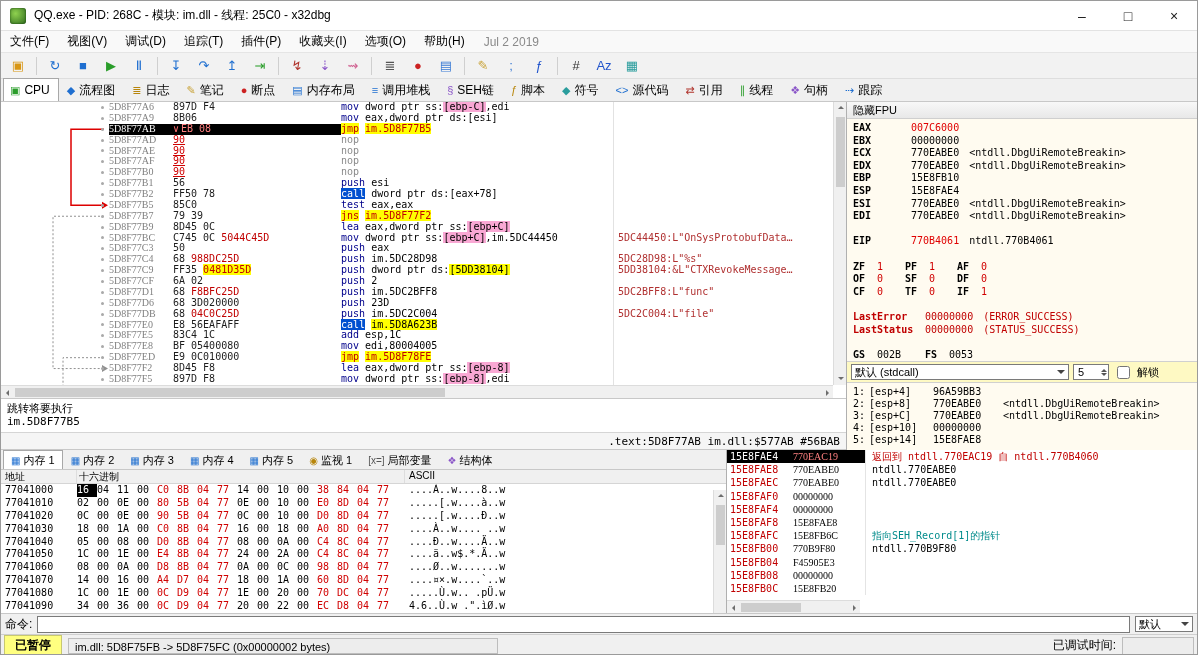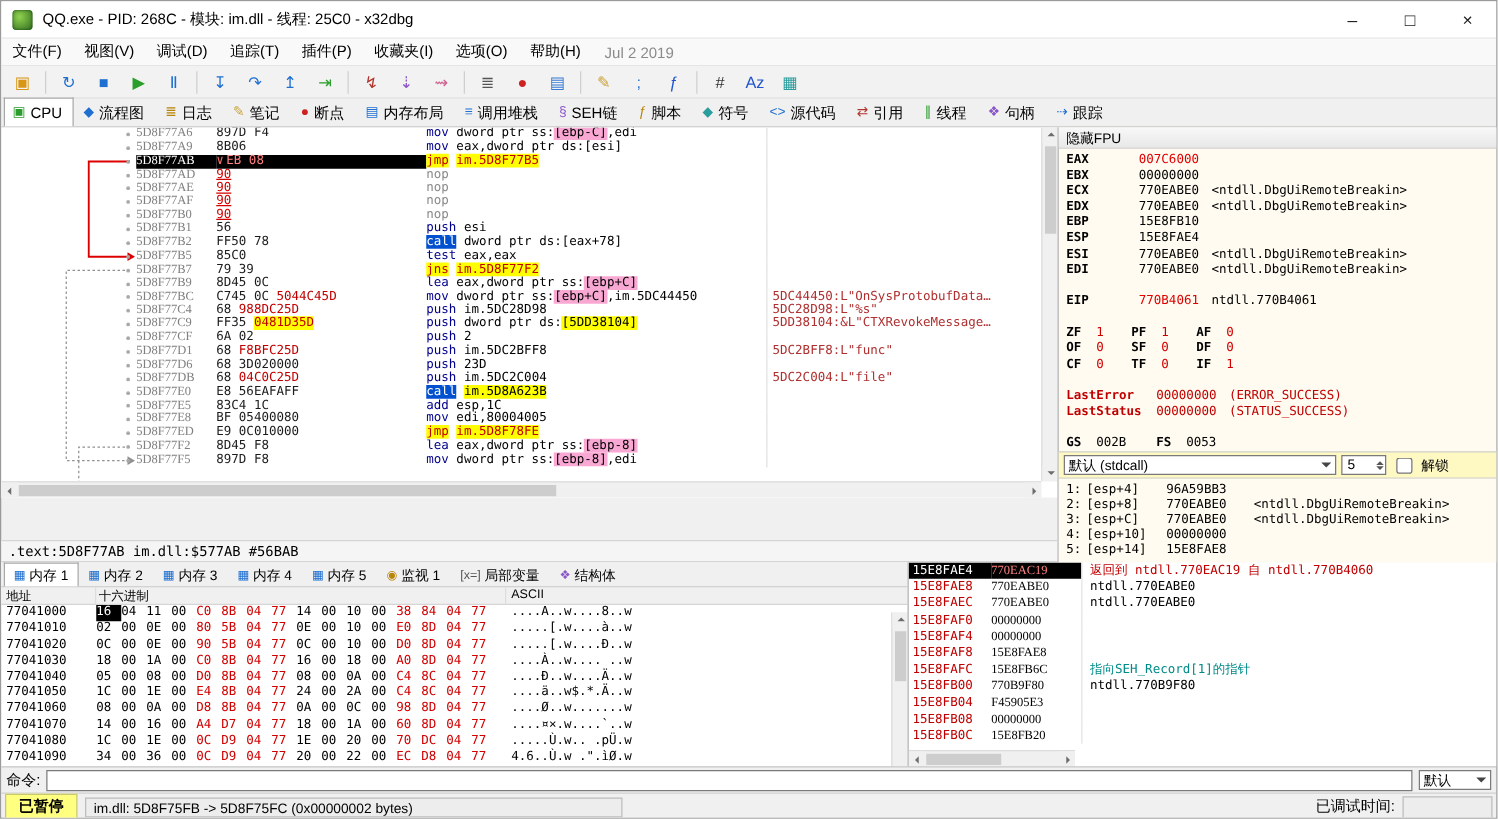--- a/index.html
+++ b/index.html
@@ -64,21 +64,21 @@
   .sarrow{position:absolute;width:13px;height:13px;background:#f0f0f0;}
   .sarrow:after{content:"";position:absolute;left:4px;top:4px;border:3px solid transparent;}
   .sa-left:after{border-right-color:#6d6d6d;left:2px;}
   .sa-right:after{border-left-color:#6d6d6d;left:6px;}
   .sa-up:after{border-bottom-color:#6d6d6d;top:1px;}
   .sa-down:after{border-top-color:#6d6d6d;top:5px;}
   .sthumb{position:absolute;background:#cdcdcd;}
 
   
   #infopane{position:absolute;left:0;top:397px;width:845px;height:34px;background:#ffffff;border-top:1px solid #c8c8c8;box-sizing:border-box;padding:2px 6px;font-size:11px;line-height:14px;}
-  #addrline{position:absolute;left:0;top:431px;width:845px;height:18px;background:#f5f5f5;border-top:1px solid #d5d5d5;border-bottom:1px solid #c8c8c8;box-sizing:border-box;padding:2px 6px;font-size:11px;}
+  #addrline{position:absolute;left:0;top:431px;width:845px;height:18px;background:#f5f5f5;border-top:1px solid #d5d5d5;border-bottom:1px solid #c8c8c8;box-sizing:border-box;padding:2px 6px;font-size:11px;text-align:right;}
 
   
   #regs{position:absolute;left:845px;top:101px;width:353px;height:348px;background:#fffbf0;border-left:1px solid #b0b0b0;box-sizing:border-box;display:flex;flex-direction:column;}
   #regs-header{height:17px;background:linear-gradient(#f8f8f8,#e8e8e8);border-bottom:1px solid #cfcfcf;font-size:11px;padding:1px 6px;box-sizing:border-box;}
   #regs-list{padding:3px 6px 0 6px;font-family:"DejaVu Sans Mono",monospace;font-size:10px;}
   .rline{height:12.6px;line-height:12.6px;white-space:nowrap;}
   .rn{display:inline-block;width:58px;font-weight:bold;color:#000;}
   .rv{color:#000;}
   .rv.chg{color:#e00000;}
   .rc{margin-left:10px;color:#000;}
@@ -431,20 +431,29 @@
           </span>
           <span class="daddr">5D8F77BC</span>
           <span class="dbytes">C745 0C <span class="bhl">5044C45D</span></span>
           <span class="dins"><span class="mn">mov</span> <span class="op">dword ptr ss:<span class="opcyan">[ebp+C]</span>,im.5DC44450</span></span>
           <span class="dcom">5DC44450:L"OnSysProtobufData…</span>
         </div>
         <div class="drow">
           <span class="dgut">
             <span class="dot"></span>
           </span>
+          <span class="daddr">5D8F77C3</span>
+          <span class="dbytes">50</span>
+          <span class="dins"><span class="mn">push</span> <span class="op">eax</span></span>
+          <span class="dcom"></span>
+        </div>
+        <div class="drow">
+          <span class="dgut">
+            <span class="dot"></span>
+          </span>
           <span class="daddr">5D8F77C4</span>
           <span class="dbytes">68 <span class="bhl">988DC25D</span></span>
           <span class="dins"><span class="mn">push</span> <span class="op">im.5DC28D98</span></span>
           <span class="dcom">5DC28D98:L"%s"</span>
         </div>
         <div class="drow">
           <span class="dgut">
             <span class="dot"></span>
           </span>
           <span class="daddr">5D8F77C9</span>
@@ -548,20 +557,24 @@
       <div class="sthumb" style="left:14px;top:2px;height:9px;width:430px;"></div>
       <div class="sarrow sa-right" style="right:0;"></div>
     </div>
     <div class="vscroll" style="height:283px;">
       <div class="sarrow sa-up" style="top:0;"></div>
       <div class="sthumb" style="top:15px;left:2px;width:9px;height:70px;"></div>
       <div class="sarrow sa-down" style="bottom:0;"></div>
     </div>
   </div>
 
+  <div id="infopane">
+    <div>跳转将要执行</div>
+    <div class="mono">im.5D8F77B5</div>
+  </div>
   <div id="addrline" class="mono">.text:5D8F77AB im.dll:$577AB #56BAB</div>
 
   <div id="regs">
     <div id="regs-header">隐藏FPU</div>
     <div id="regs-list">
         <div class="rline"><span class="rn">EAX</span><span class="rv chg">007C6000</span></div>
         <div class="rline"><span class="rn">EBX</span><span class="rv">00000000</span></div>
         <div class="rline"><span class="rn">ECX</span><span class="rv">770EABE0</span><span class="rc">&lt;ntdll.DbgUiRemoteBreakin&gt;</span></div>
         <div class="rline"><span class="rn">EDX</span><span class="rv">770EABE0</span><span class="rc">&lt;ntdll.DbgUiRemoteBreakin&gt;</span></div>
         <div class="rline"><span class="rn">EBP</span><span class="rv">15E8FB10</span></div>

